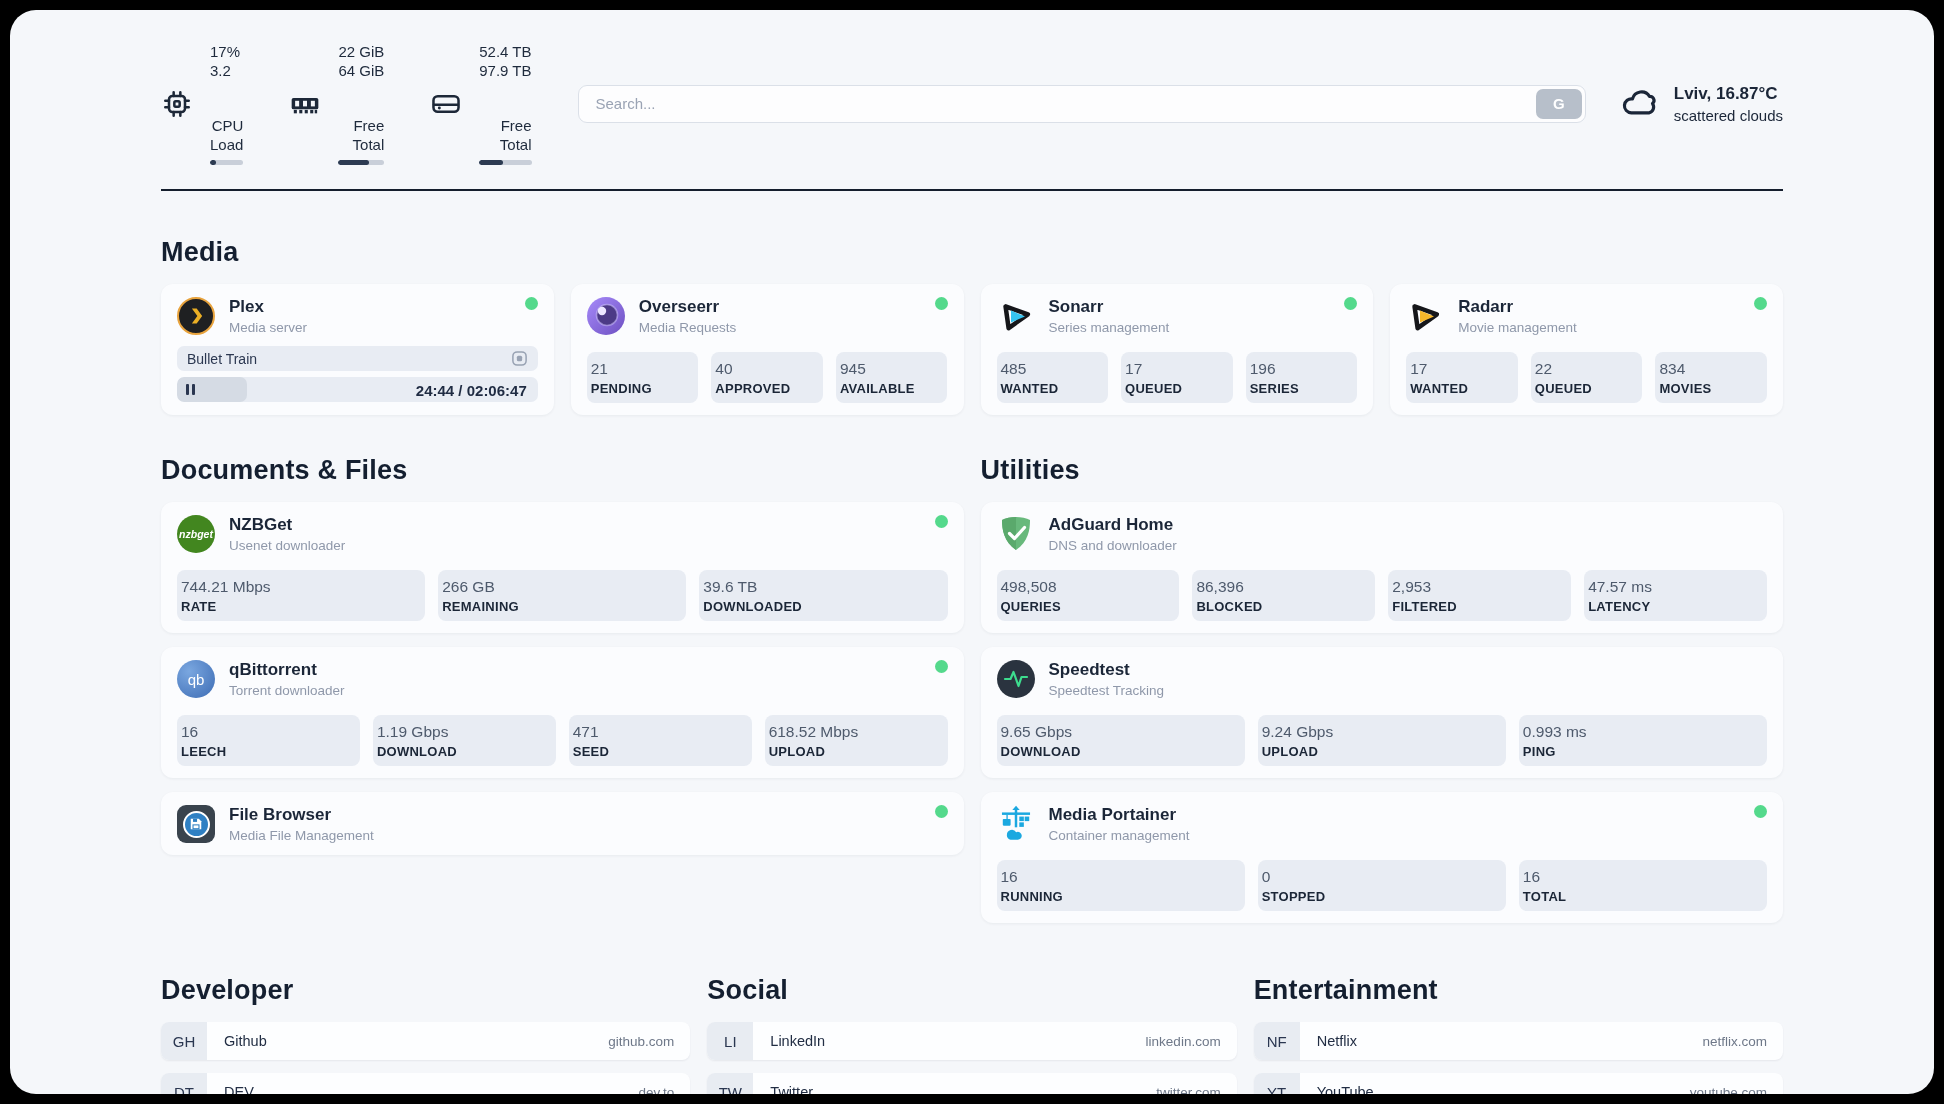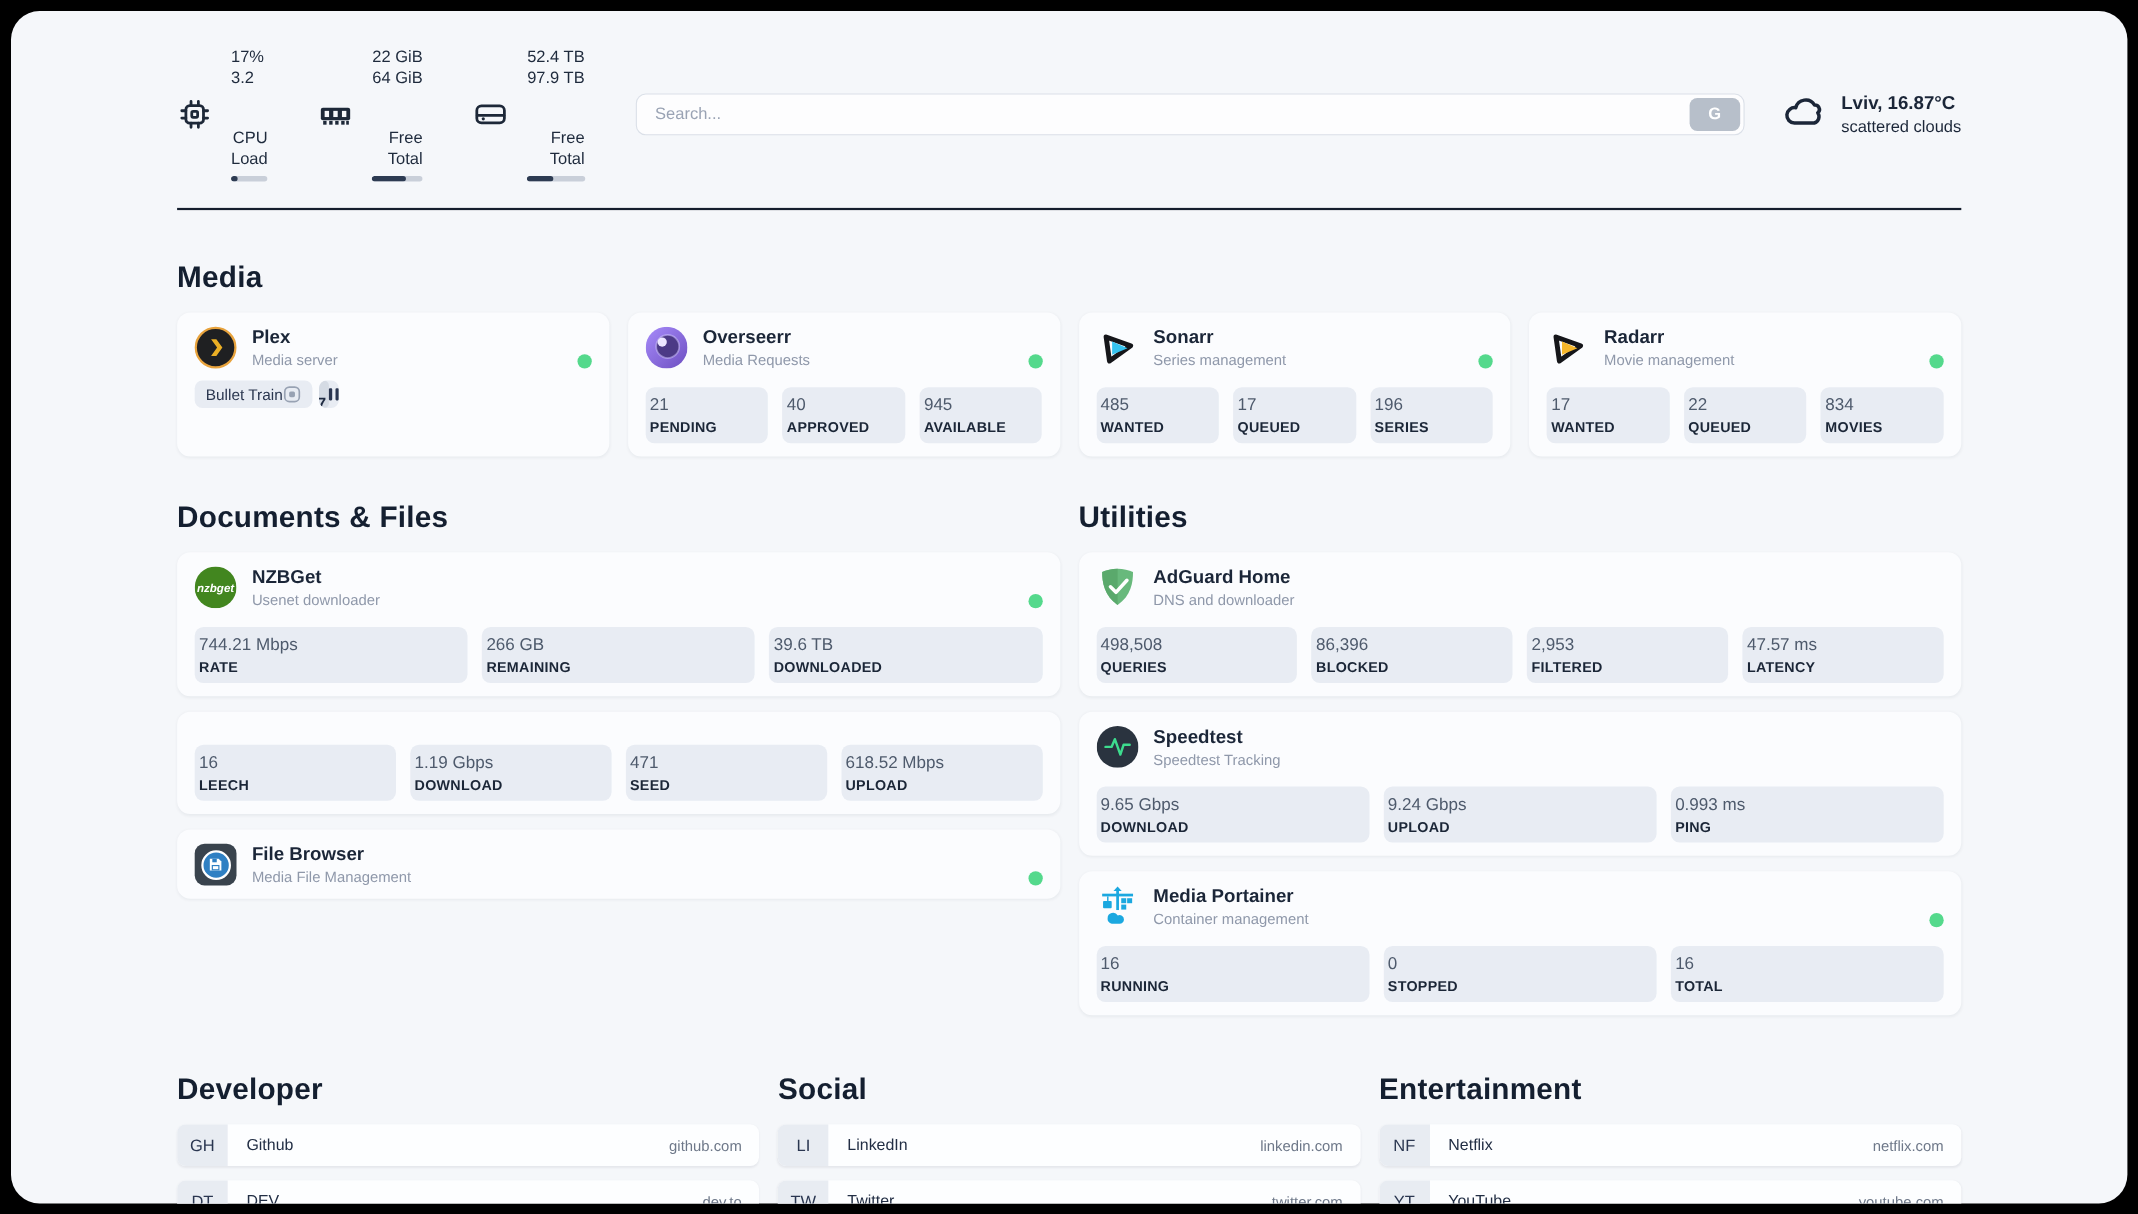--- a/index.html
+++ b/index.html
@@ -37,34 +37,34 @@
   .section-title { font-size:27px; font-weight:600; color:#141f30; letter-spacing:.2px; margin-bottom:16px; }
   .sec-media { margin-top:46px; }
   .sec-mid { margin-top:40px; display:grid; grid-template-columns:1fr 1fr; gap:17px; align-items:start; }
   .sec-links { margin-top:52px; display:grid; grid-template-columns:1fr 1fr 1fr; gap:17px; align-items:start; }
 
   .grid4 { display:grid; grid-template-columns:repeat(4,1fr); gap:17px; }
   .stack { display:flex; flex-direction:column; gap:14px; }
 
   
   .card { background:#fbfcfe; border-radius:12px; padding:13px 16px 12px; box-shadow:0 1px 3px rgba(25,35,55,.06); cursor:pointer; }
-  .card-head { display:flex; align-items:flex-end; gap:14px; }
+  .card-head { display:flex; align-items:flex-start; gap:14px; }
   .appicon { width:38px; height:38px; flex:none; display:flex; align-items:center; justify-content:center; }
   .appmeta { display:flex; flex-direction:column; }
   .appname { font-size:17px; font-weight:600; color:#1b2638; }
   .appdesc { font-size:13.5px; color:#8f98aa; margin-top:3px; }
   .dot { width:13px; height:13px; border-radius:50%; background:#54d98c; margin-left:auto; flex:none; }
 
   .stats-row { display:flex; gap:13px; margin-top:17px; }
   .stat-box { flex:1; background:#e8ecf3; border-radius:8px; text-align:left; padding:8px 4px 7px; }
   .stat-value { font-size:15.5px; color:#4e5a6c; }
   .stat-label { font-size:13px; font-weight:800; color:#1b2637; margin-top:3px; letter-spacing:.02em; }
 
   
-  .player { margin-top:11px; display:flex; gap:6px; }
+  .player { margin-top:11px; display:flex; flex-direction:column; gap:6px; }
   .prow { background:#e8ecf3; border-radius:7px; height:25px; display:flex; align-items:center; padding:0 10px; font-size:14px; color:#2b3750; }
   .prow .ptitle { font-weight:500; }
   .devicon { margin-left:auto; display:flex; }
   .devicon svg { width:17px; height:17px; }
   .progress-row { padding:0; position:relative; overflow:hidden; }
   .pmedia { height:100%; background:#d5dbe4; border-radius:7px; display:flex; align-items:center; padding-left:9px; width:0; }
   .pause { display:flex; gap:2.5px; }
   .pause i { display:block; width:3px; height:11px; background:#2a3650; border-radius:1px; }
   .ptime { position:absolute; right:11px; top:50%; transform:translateY(-50%); font-weight:600; font-size:15px; color:#1f2b42; }
 
@@ -366,20 +366,30 @@
                 <div class="stat-label">REMAINING</div>
               </div>
               <div class="stat-box">
                 <div class="stat-value">39.6 TB</div>
                 <div class="stat-label">DOWNLOADED</div>
               </div>
             </div>
           </div>
 
           <div class="card">
+            <div class="card-head">
+              <span class="appicon qbit">
+                <span>qb</span>
+              </span>
+              <div class="appmeta">
+                <div class="appname">qBittorrent</div>
+                <div class="appdesc">Torrent downloader</div>
+              </div>
+              <span class="dot"></span>
+            </div>
             <div class="stats-row">
               <div class="stat-box">
                 <div class="stat-value">16</div>
                 <div class="stat-label">LEECH</div>
               </div>
               <div class="stat-box">
                 <div class="stat-value">1.19 Gbps</div>
                 <div class="stat-label">DOWNLOAD</div>
               </div>
               <div class="stat-box">

